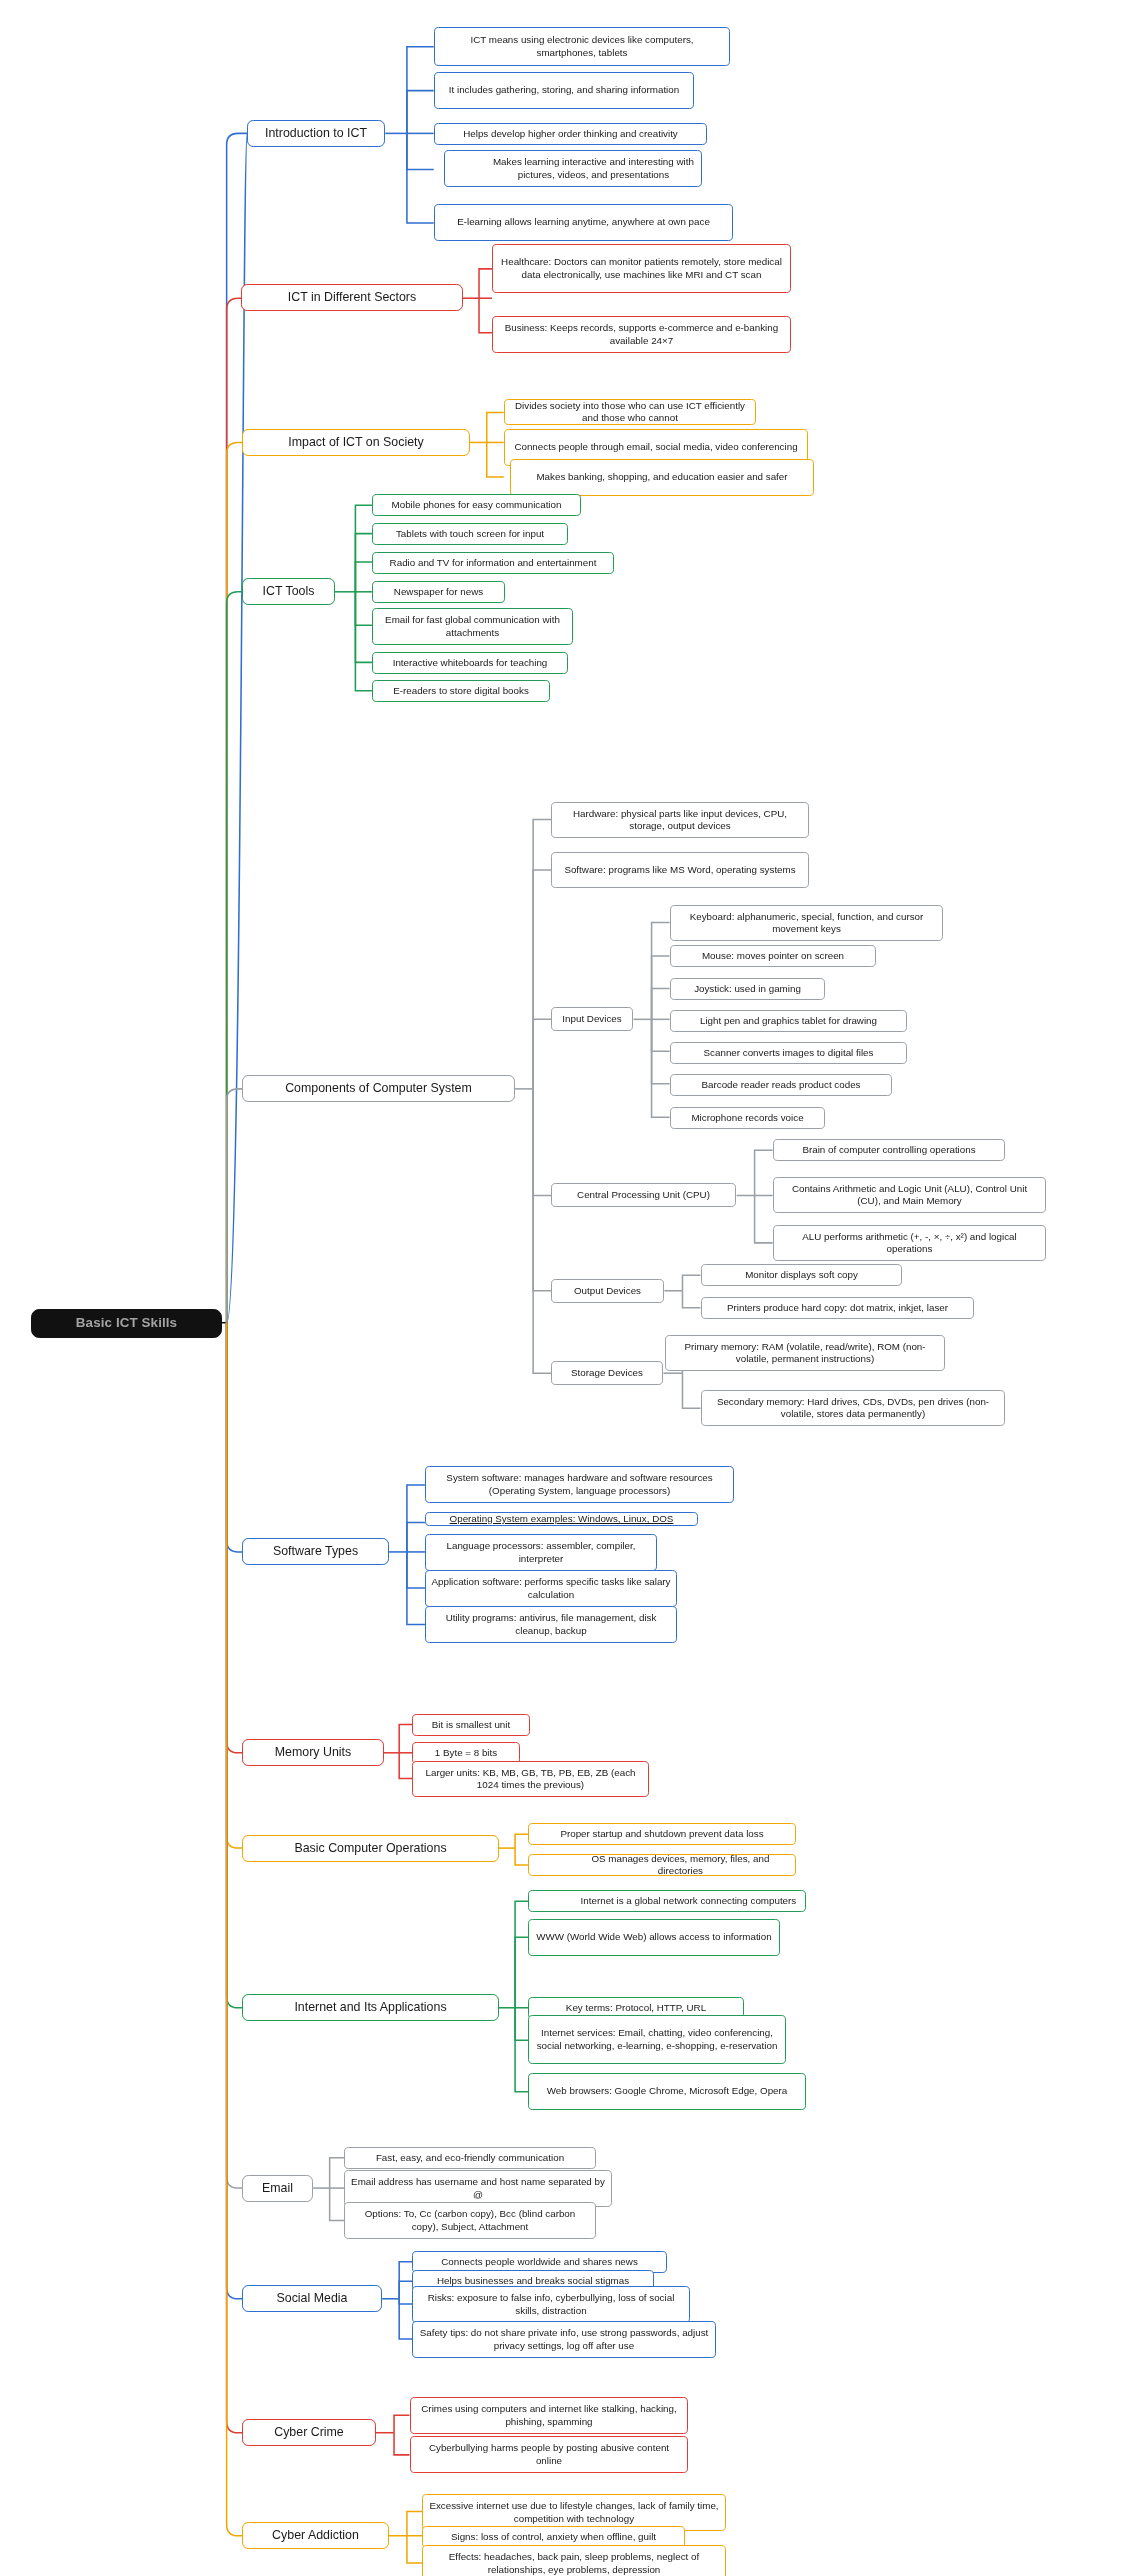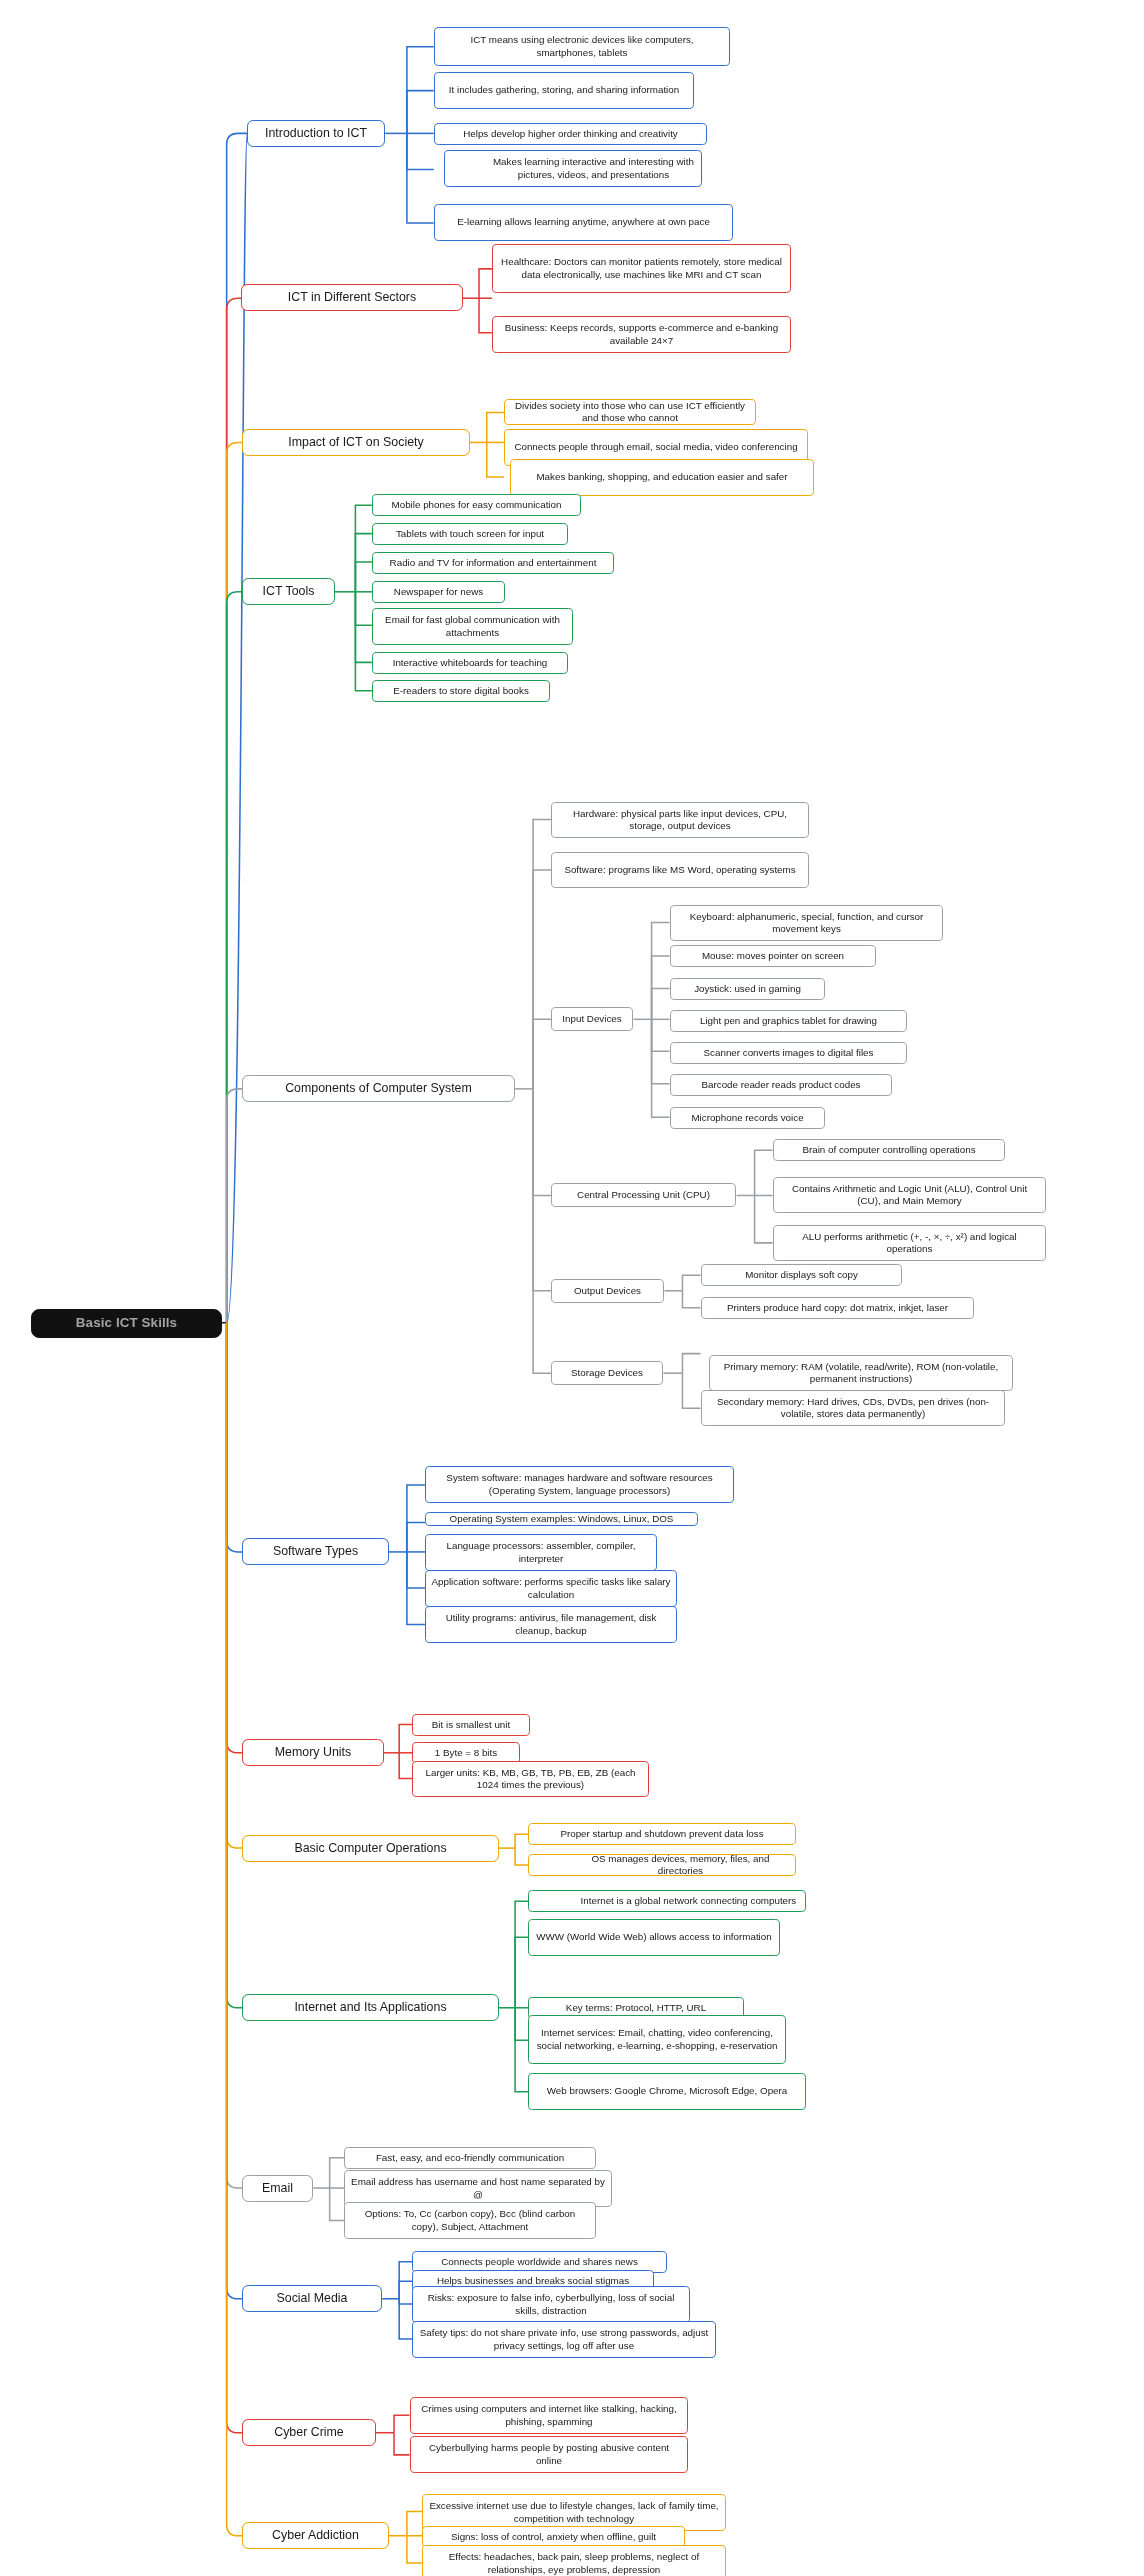--- a/index.html
+++ b/index.html
@@ -318,34 +318,34 @@
   <div class="node leaf-node c-gray" style="left:701px; top:1264px; width:201px; height:21.6px;">
     <span>Monitor displays soft copy</span>
   </div>
   <div class="node leaf-node c-gray" style="left:701px; top:1297px; width:273px; height:21.6px;">
     <span>Printers produce hard copy: dot matrix, inkjet, laser</span>
   </div>
 
   <div class="node leaf-node c-gray" style="left:551px; top:1361px; width:112px; height:24px;">
     <span>Storage Devices</span>
   </div>
-  <div class="node leaf-node c-gray" style="left:709px; top:1335px; width:304px; height:36px;margin-top:20px;">
+  <div class="node leaf-node c-gray" style="left:665px; top:1335px; width:280px; height:36px;">
     <span>Primary memory: RAM (volatile, read/write), ROM (non-volatile, permanent instructions)</span>
   </div>
   <div class="node leaf-node c-gray" style="left:701px; top:1390px; width:304px; height:36px;">
     <span>Secondary memory: Hard drives, CDs, DVDs, pen drives (non-volatile, stores data permanently)</span>
   </div>
 
   <div class="node branch-node c-blue" style="left:242px; top:1538px; width:147px; height:27px;">
     <span>Software Types</span>
   </div>
   <div class="node leaf-node c-blue" style="left:425px; top:1466px; width:309px; height:37px;">
     <span>System software: manages hardware and software resources (Operating System, language processors)</span>
   </div>
-  <div class="node leaf-node c-blue" style="left:425px; top:1512px; width:273px; height:14px;">
+  <div class="node leaf-node c-blue" style="left:425px; top:1512px; width:273px; height:14px;text-decoration:underline;">
     <span>Operating System examples: Windows, Linux, DOS</span>
   </div>
   <div class="node leaf-node c-blue" style="left:425px; top:1534px; width:232px; height:37px;">
     <span>Language processors: assembler, compiler, interpreter</span>
   </div>
   <div class="node leaf-node c-blue" style="left:425px; top:1570px; width:252px; height:37px;">
     <span>Application software: performs specific tasks like salary calculation</span>
   </div>
   <div class="node leaf-node c-blue" style="left:425px; top:1606px; width:252px; height:37px;">
     <span>Utility programs: antivirus, file management, disk cleanup, backup</span>

